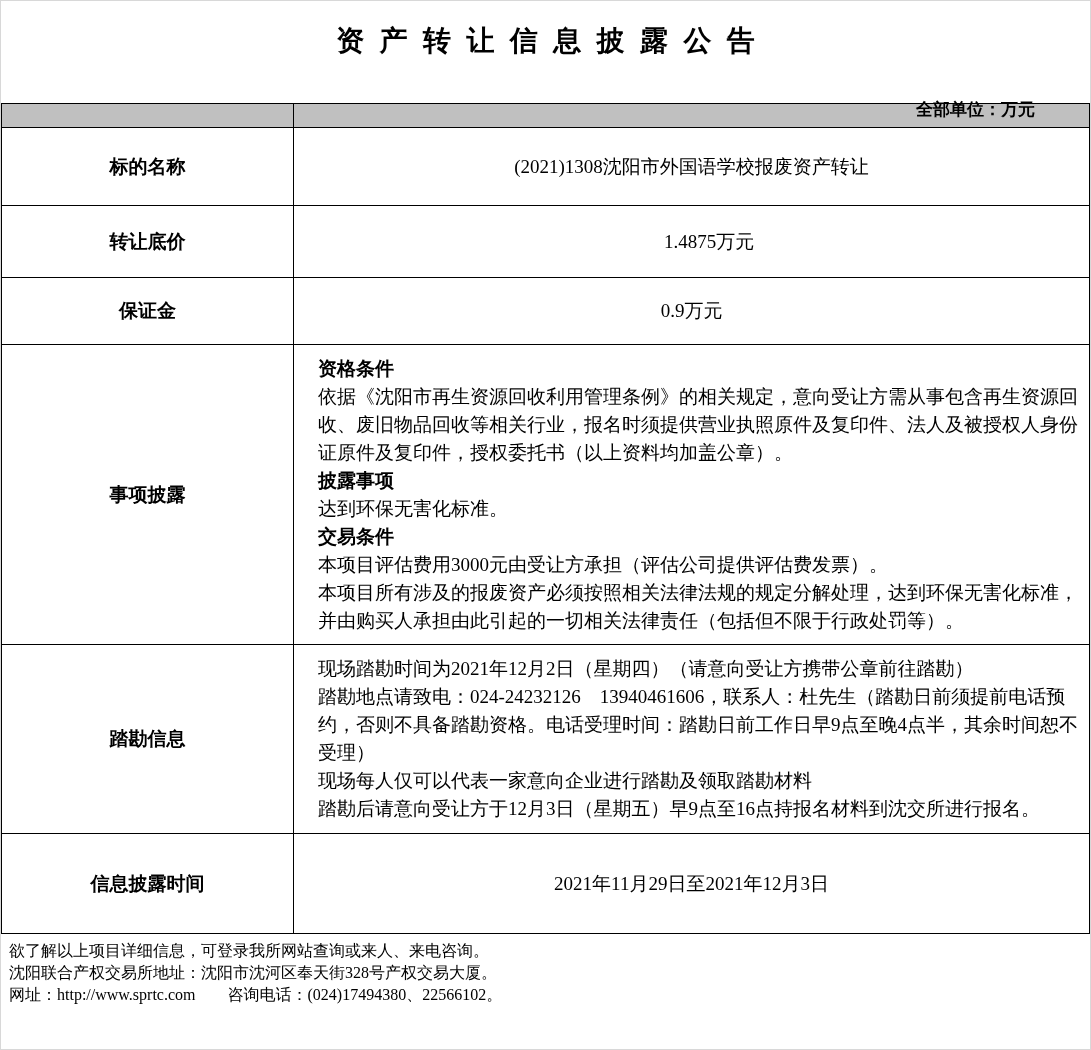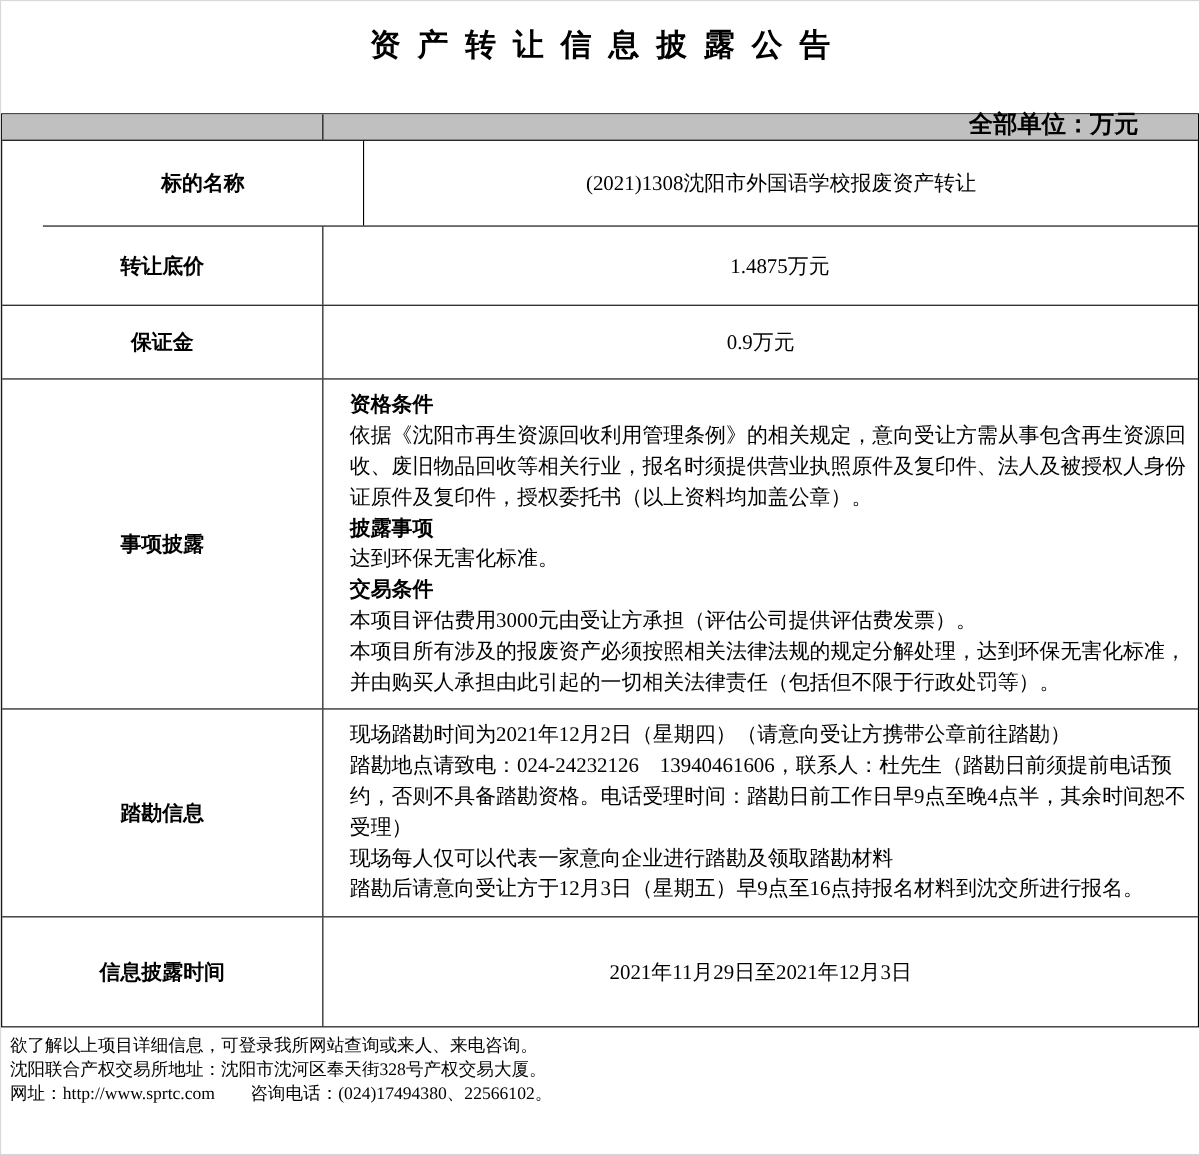--- a/index.html
+++ b/index.html
@@ -18,21 +18,21 @@
   .doc-header { position:relative; height:102px; }
   .doc-title {
     margin:0; padding-top:21px;
     text-align:center;
     font-size:28px; font-weight:bold;
     letter-spacing:0.55em; text-indent:0.55em;
     white-space:nowrap;
   }
   .unit-note {
     position:absolute; top:97px; right:55px;
-    font-size:22px; font-weight:bold;
+    font-size:17px; font-weight:bold;
   }
 
   
   .disclosure-table {
     border:1px solid #000000;
     box-sizing:border-box;
     width:100%;
   }
   .t-row { display:flex; border-bottom:1px solid #000000; box-sizing:border-box; }
   .t-row:last-child { border-bottom:none; }
@@ -53,21 +53,21 @@
   }
   .rich .value-cell {
     flex-direction:column;
     align-items:stretch; justify-content:center;
     padding:6px 6px 6px 5px;
     margin-left:19px;
   }
   .block { font-size:19px; line-height:28px; white-space:pre-wrap; }
   .block.heading { font-weight:bold; }
 
-  .row-subject   { min-height:78px;margin-left:37px;  }
+  .row-subject   { min-height:78px;  }
   .row-price     { min-height:72px;gap:35px;  }
   .row-deposit   { min-height:67px;  }
   .row-matters   { min-height:300px; }
   .row-survey    { min-height:189px; }
   .row-period    { min-height:99px;  }
 
   
   .doc-footer { padding:6px 10px 0 8px; }
   .footer-line { font-size:16px; line-height:22px; white-space:pre-wrap; }
 </style>

